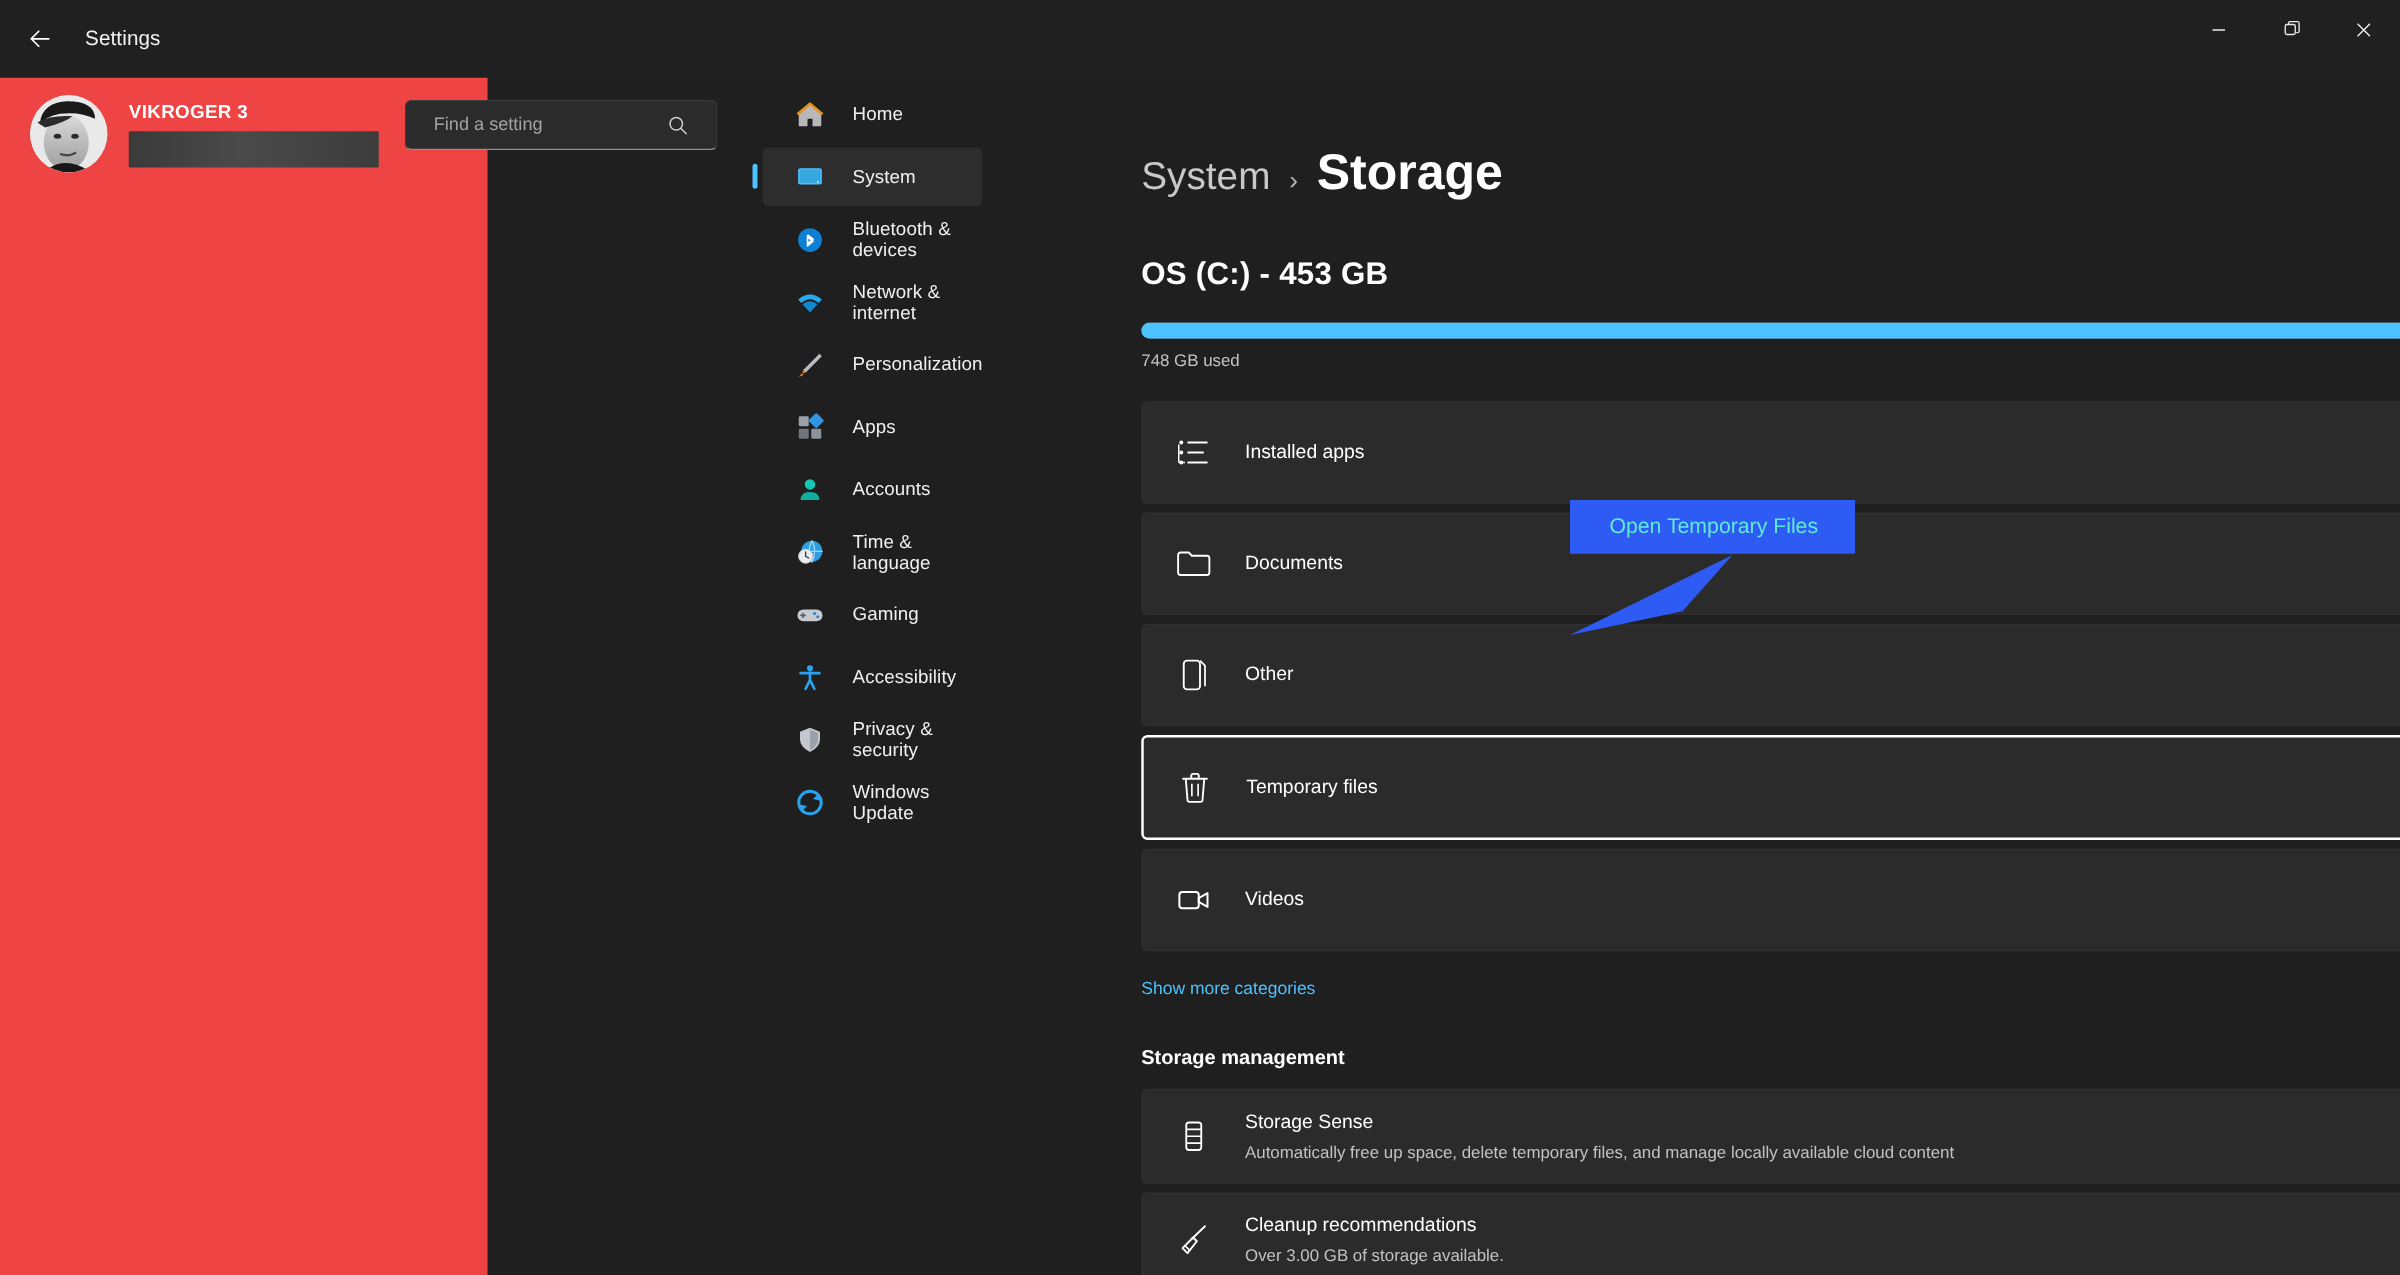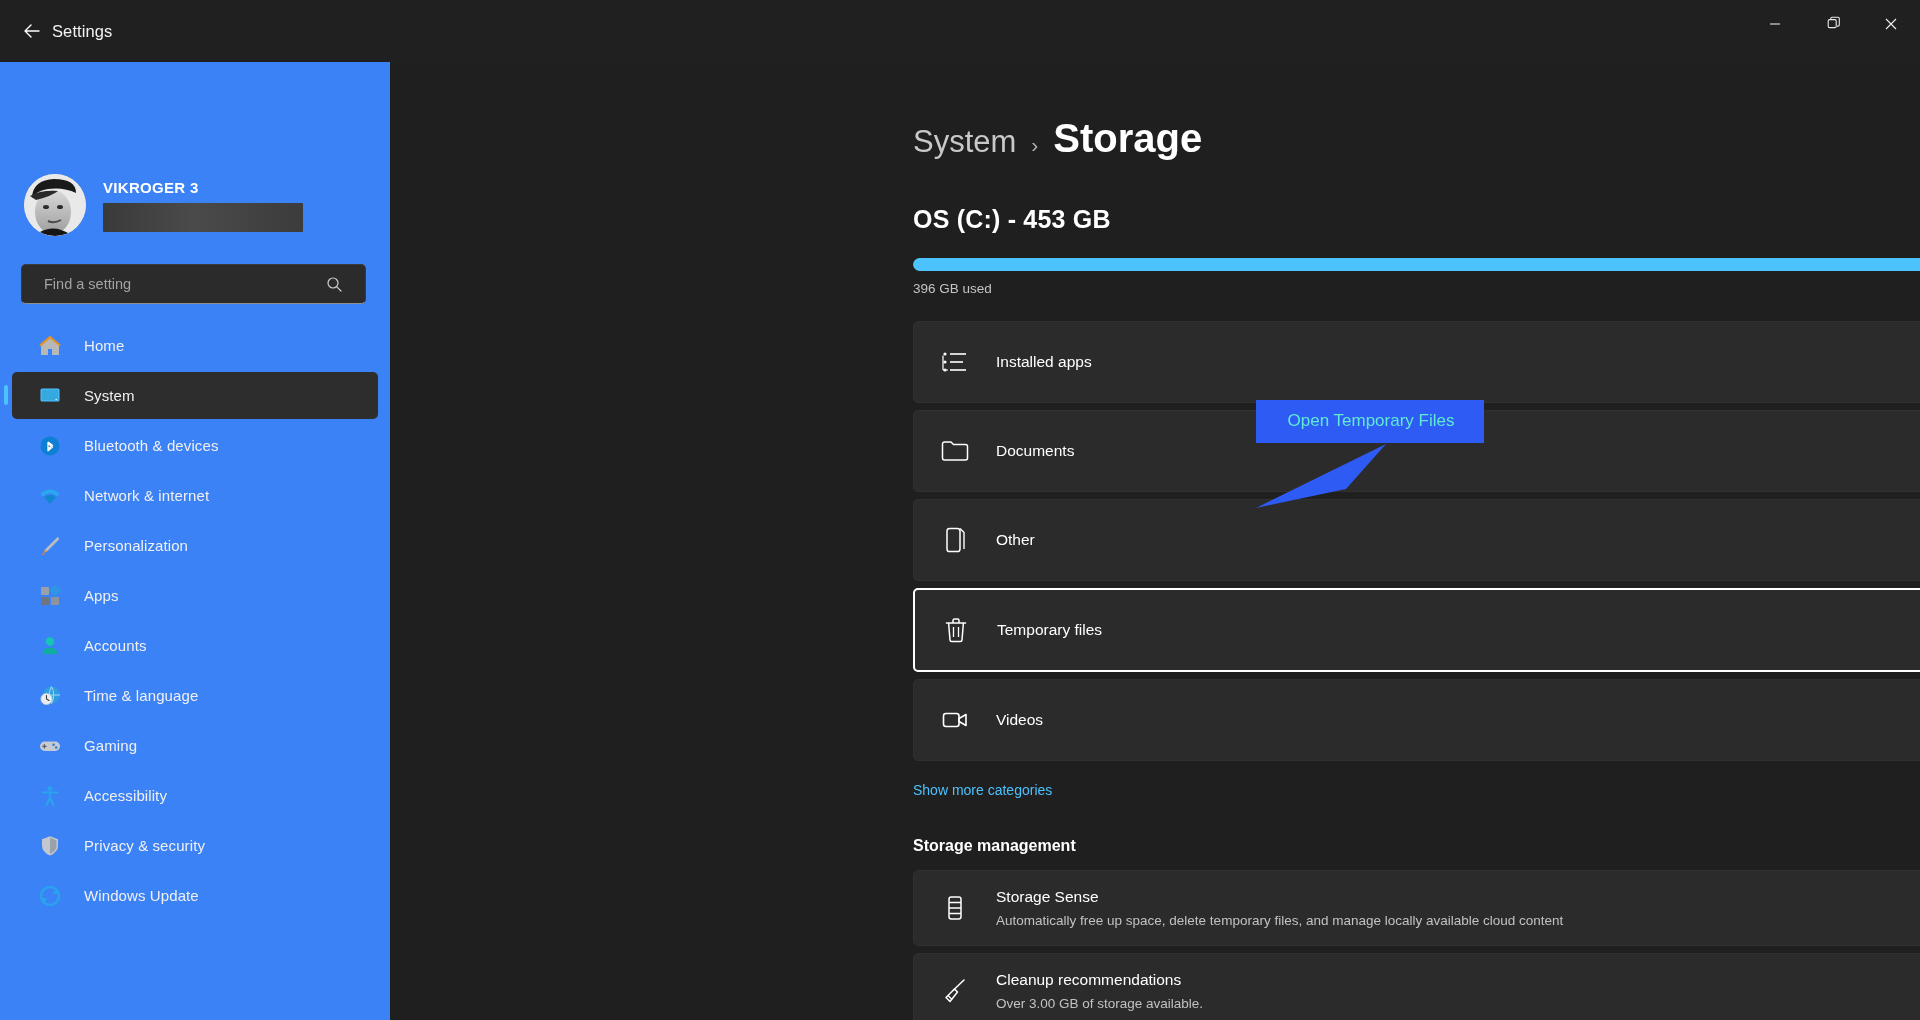--- a/index.html
+++ b/index.html
@@ -18,37 +18,37 @@
     display: flex; align-items: center;
     background: #202020;
     position: relative;
   }
   .back-btn {
     width: 40px; height: 36px; margin-left: 12px;
     display: flex; align-items: center; justify-content: center;
     border-radius: 5px; cursor: pointer;
   }
   .titlebar-title {
-    font-size: 16.5px; color: #f2f2f2; letter-spacing: .1px;
+    font-size: 16.5px; color: #f2f2f2; margin-left: 16px; letter-spacing: .1px;
   }
   .wincontrols { position: absolute; right: 0; top: 0; height: 47px; display: flex; }
   .wc {
     width: 58px; height: 47px; display: flex; align-items: center; justify-content: center;
     cursor: pointer;
   }
 
   
   .body { flex: 1; display: flex; min-height: 0; }
 
   
   .sidebar {
     width: 390px; flex: 0 0 390px;
-    background: #3b82f6;
+    background: #ef4444;
     padding: 0 0 0 0;
-    display: flex; flex-direction: column; justify-content: center;
+    display: flex; flex-direction: row;
   }
   .account {
     display: flex; align-items: center;
     padding: 10px 0 6px 24px; height: 86px;
   }
   .avatar {
     width: 62px; height: 62px; border-radius: 50%;
     background: #d8d8d8; overflow: hidden; flex: 0 0 62px;
     position: relative;
   }
@@ -370,21 +370,21 @@
           <span class="bc-current">Storage</span>
         </div>
 
         <div class="drive-title">OS (C:) - 453 GB</div>
 
         <div class="drivebar-wrap">
           <div class="drivebar">
             <div class="drivebar-fill" id="drive-fill" style="width: 87.4%;"></div>
           </div>
           <div class="drivebar-legend">
-            <span>396 GB used</span>
+            <span>748 GB used</span>
 
           </div>
         </div>
 
         <div class="cards" id="cards">
             <div class="card">
     <span class="card-ico">
                 <svg width="30" height="30" viewBox="0 0 30 30">
         <circle cx="5" cy="7" r="1.6" fill="#fff"></circle>
                   <rect x="10" y="6.2" width="16" height="1.6" fill="#fff"></rect>

